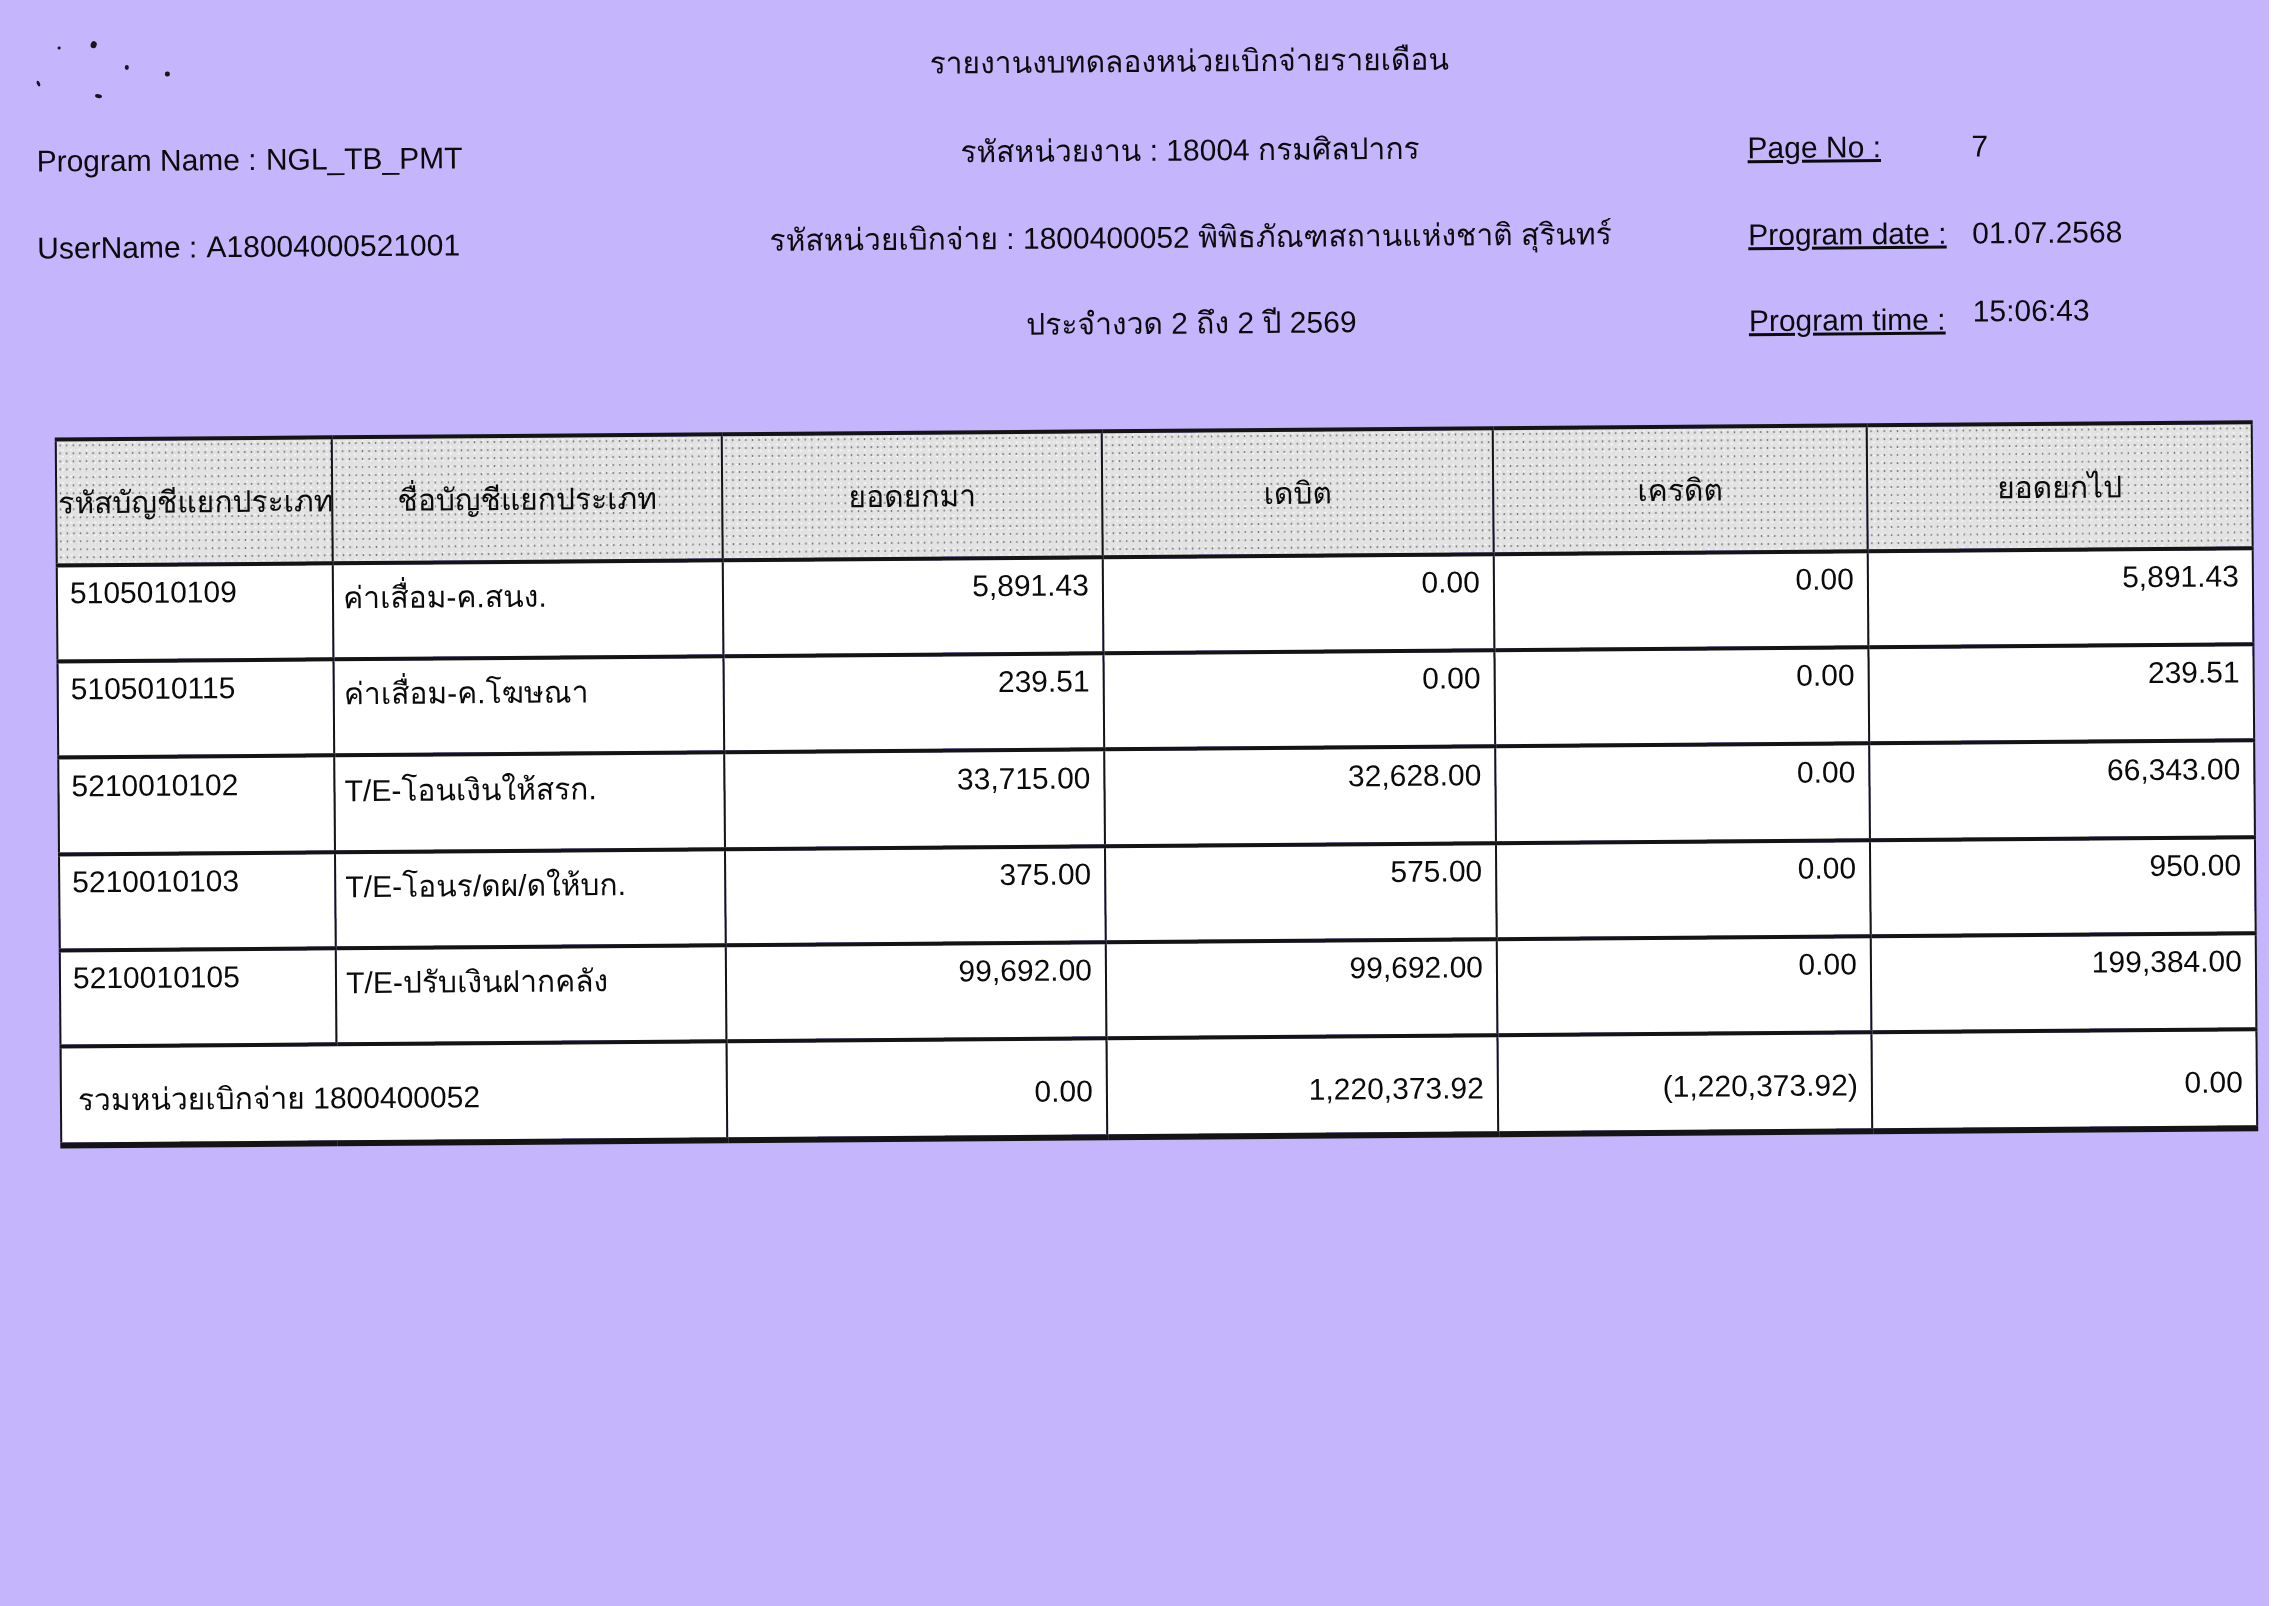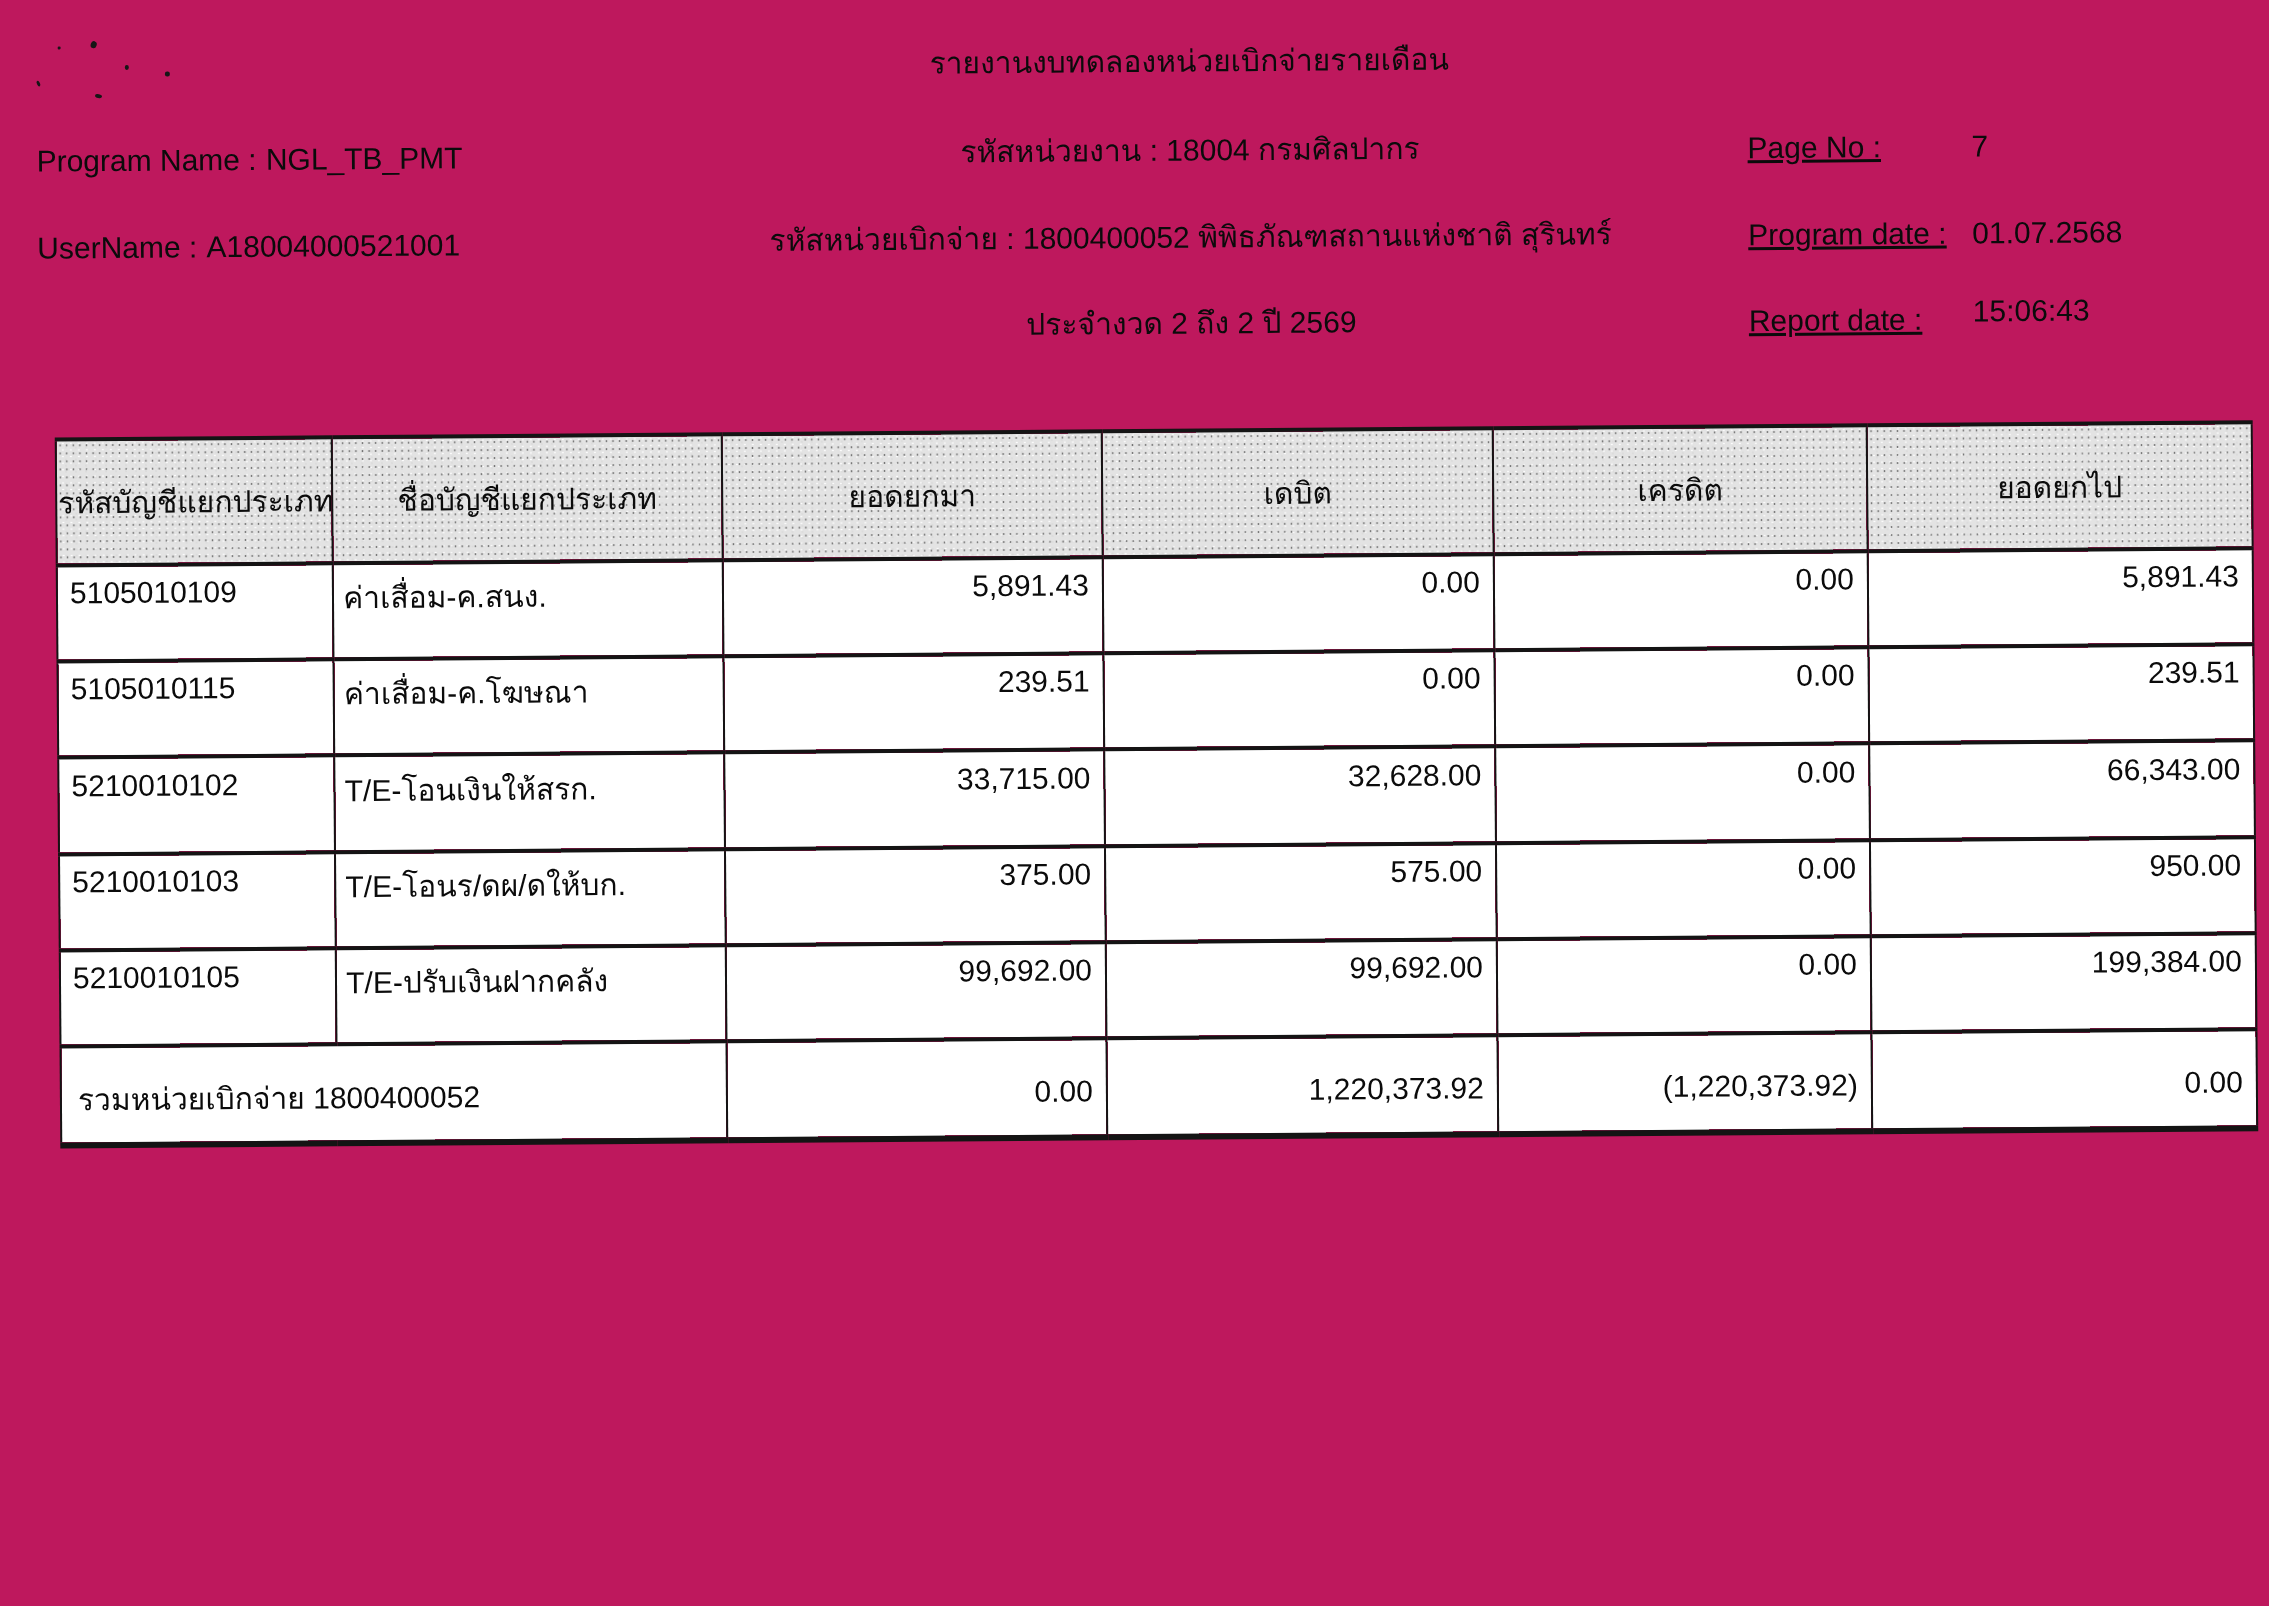--- a/index.html
+++ b/index.html
@@ -1,17 +1,17 @@
 <!DOCTYPE html>
 <html style="font-size:10.5px"><head>
 <meta charset="utf-8">
 <style>
   html,body{margin:0;padding:0;background:#ffffff;}
   .sheet{
-    position:relative;width:2269px;height:1607px;background:#be185d;overflow:hidden;
+    position:relative;width:2269px;height:1607px;background:#c4b5fd;overflow:hidden;
     font-family:"Liberation Sans","DejaVu Sans",sans-serif;color:#0b0b0b;
   }
   .rot{position:absolute;left:0;top:0;width:100%;height:100%;
     transform:rotate(-0.45deg);transform-origin:50% 45%;}
   .hline{position:absolute;font-size:30px;line-height:1.25;white-space:nowrap;color:#0b0b0b;}
   .center-line{left:579px;width:1231px;text-align:center;}
   .meta-left{left:41px;}
   .meta-left .lab{margin-right:9.2px;}
   .rlabel{left:1752px;text-decoration:underline;}
   .rvalue{left:1976px;}
@@ -76,21 +76,21 @@
       <span class="lab">Program Name :</span><span>NGL_TB_PMT</span>
     </div>
     <div class="hline meta-left" style="top:221px;">
       <span class="lab">UserName :</span><span>A18004000521001</span>
     </div>
 
     <div class="hline rlabel" style="top:134px;">Page No :</div>
     <div class="hline rvalue" style="top:134px;">7</div>
     <div class="hline rlabel" style="top:221px;">Program date :</div>
     <div class="hline rvalue" style="top:221px;">01.07.2568</div>
-    <div class="hline rlabel" style="top:307px;">Report date :</div>
+    <div class="hline rlabel" style="top:307px;">Program time :</div>
     <div class="hline rvalue" style="top:299px;">15:06:43</div>
 
     <table class="tb">
       <colgroup>
         <col style="width:276px;">
           <col style="width:390px;">
           <col style="width:380px;">
         <col style="width:391px;">
           <col style="width:374px;">
           <col style="width:385px;">

